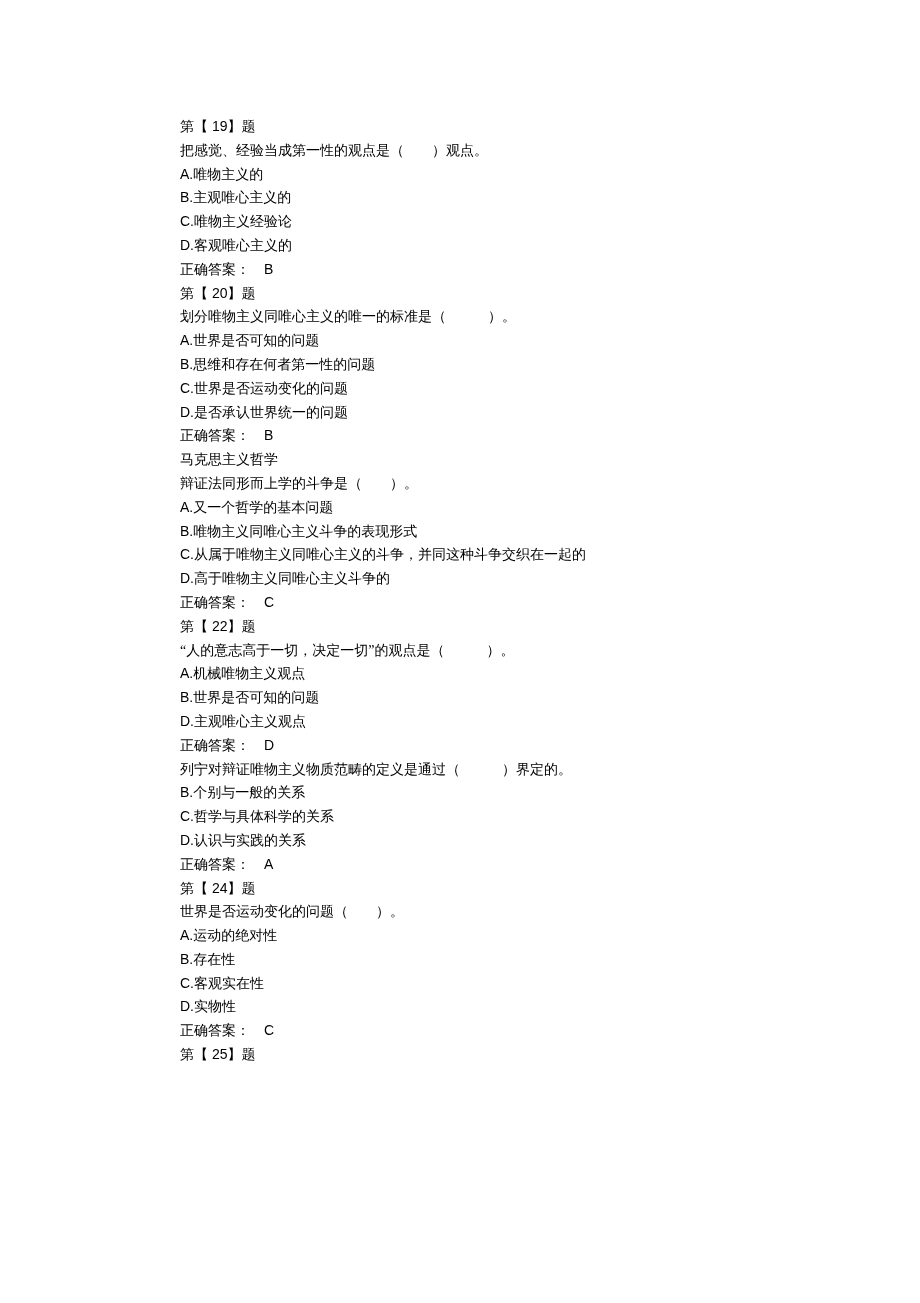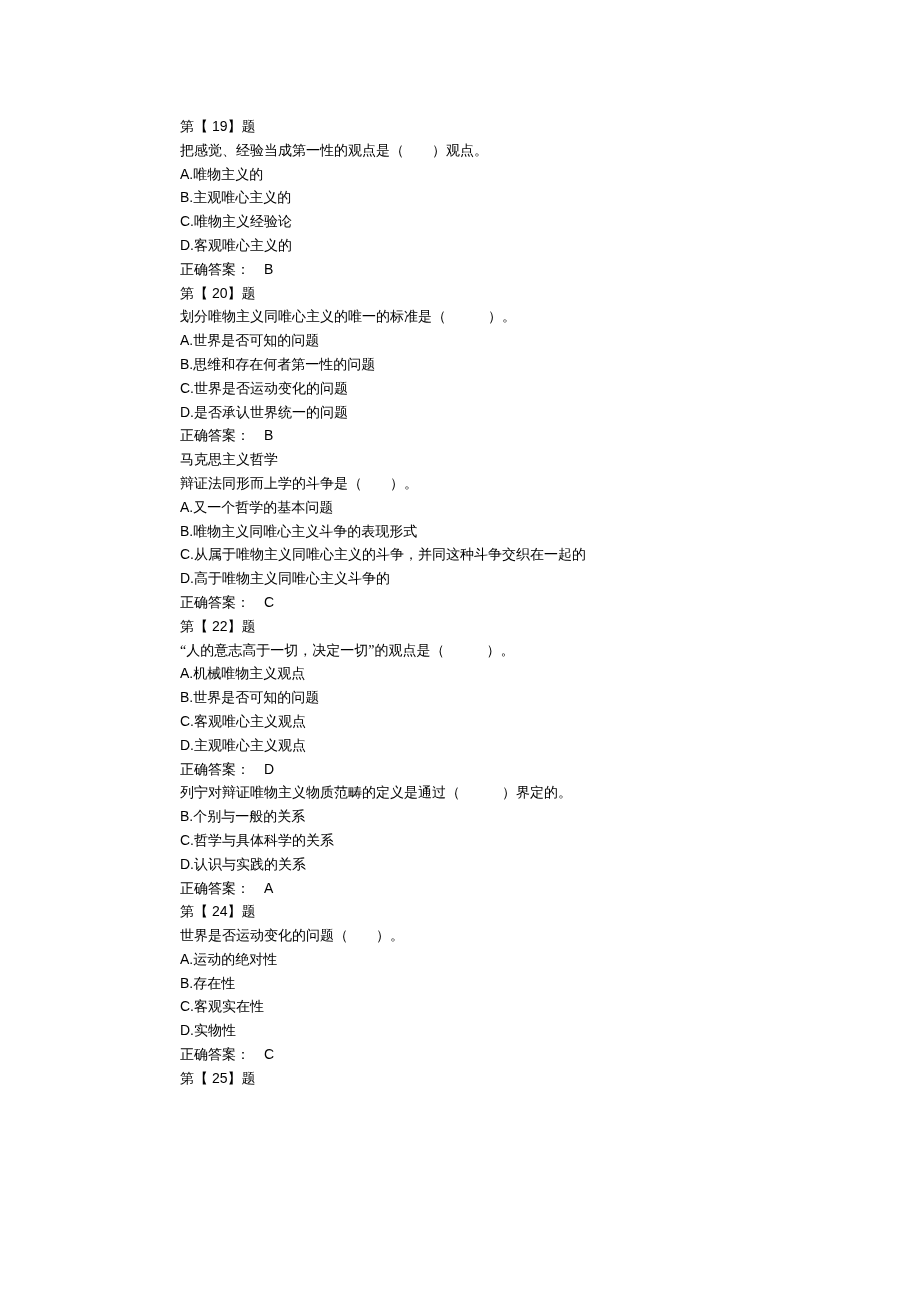--- a/index.html
+++ b/index.html
@@ -46,21 +46,20 @@
     <div class="line">辩证法同形而上学的斗争是（　　）。</div>
     <div class="line"><span class="sans">A.</span><span>又一个哲学的基本问题</span></div>
     <div class="line"><span class="sans">B.</span><span>唯物主义同唯心主义斗争的表现形式</span></div>
     <div class="line"><span class="sans">C.</span><span>从属于唯物主义同唯心主义的斗争，并同这种斗争交织在一起的</span></div>
     <div class="line"><span class="sans">D.</span><span>高于唯物主义同唯心主义斗争的</span></div>
     <div class="line"><span>正确答案：</span><span>　</span><span class="sans">C</span></div>
     <div class="line"><span>第【</span><span class="sans"> 22</span><span>】题</span></div>
     <div class="line">“人的意志高于一切，决定一切”的观点是（　　　）。</div>
     <div class="line"><span class="sans">A.</span><span>机械唯物主义观点</span></div>
     <div class="line"><span class="sans">B.</span><span>世界是否可知的问题</span></div>
-    <div class="line"><span class="sans">C.</span><span>客观唯心主义观点</span></div>
     <div class="line"><span class="sans">D.</span><span>主观唯心主义观点</span></div>
     <div class="line"><span>正确答案：</span><span>　</span><span class="sans">D</span></div>
     <div class="line">列宁对辩证唯物主义物质范畴的定义是通过（　　　）界定的。</div>
     <div class="line"><span class="sans">B.</span><span>个别与一般的关系</span></div>
     <div class="line"><span class="sans">C.</span><span>哲学与具体科学的关系</span></div>
     <div class="line"><span class="sans">D.</span><span>认识与实践的关系</span></div>
     <div class="line"><span>正确答案：</span><span>　</span><span class="sans">A</span></div>
     <div class="line"><span>第【</span><span class="sans"> 24</span><span>】题</span></div>
     <div class="line">世界是否运动变化的问题（　　）。</div>
     <div class="line"><span class="sans">A.</span><span>运动的绝对性</span></div>

